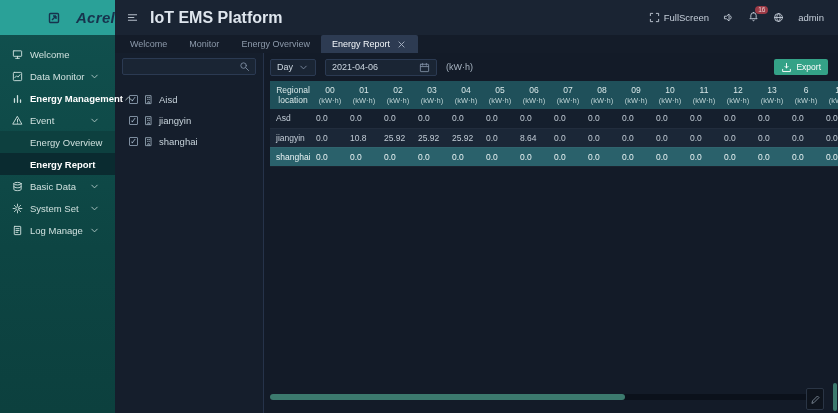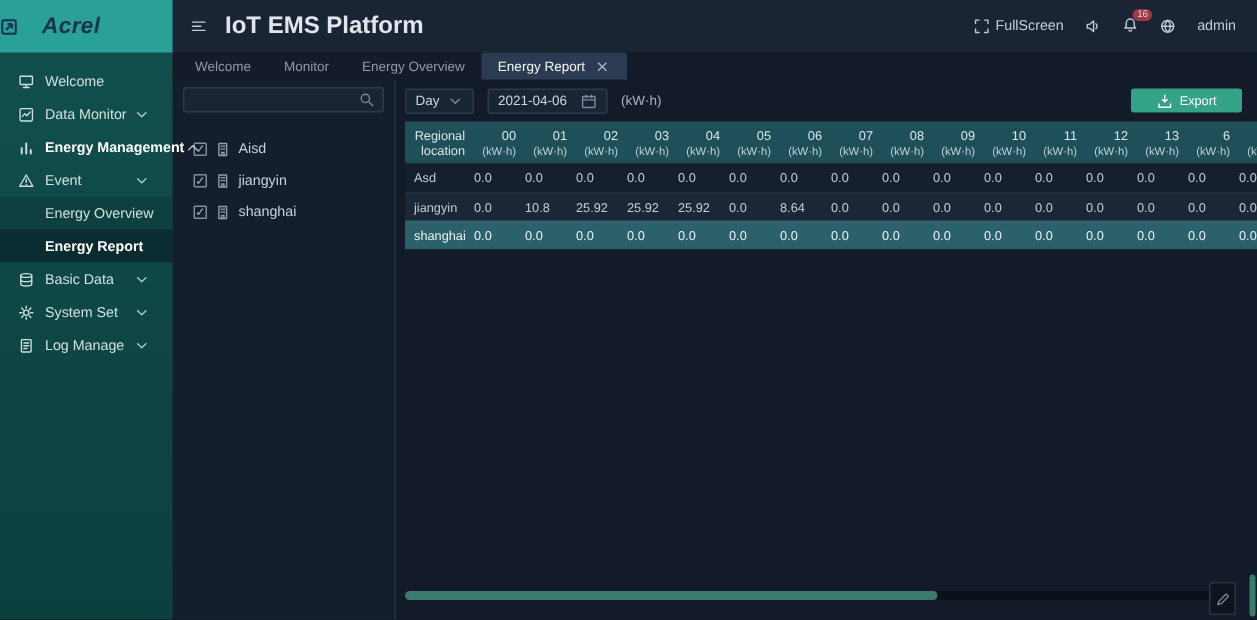--- a/index.html
+++ b/index.html
@@ -7,21 +7,21 @@
   body {
     position:relative; overflow:hidden; background:#131b28;
     font-family:"Liberation Sans", sans-serif; -webkit-font-smoothing:antialiased;
   }
   .ic { display:inline-flex; align-items:center; justify-content:center; line-height:0; }
   .ic svg { display:block; }
 
   
   .sidebar { position:absolute; left:0; top:0; width:115px; height:413px;
     background:linear-gradient(180deg,#11514f 0%, #0d4543 60%, #0c403e 100%); z-index:3; }
-  .logo { height:35px; background:#2aa198; display:flex; align-items:center; justify-content:flex-start; gap:16px; }
+  .logo { height:35px; background:#2aa198; display:flex; align-items:center; justify-content:flex-end; gap:16px; }
   .logo-text { font-size:15px; font-weight:bold; font-style:italic; color:#17334d; letter-spacing:.3px; }
   .menu { padding-top:8px; }
   .menu-item { height:22px; display:flex; align-items:center; padding:0 8px 0 12px;
     color:#cfe0de; font-size:9.5px; cursor:pointer; white-space:nowrap; }
   .menu-item .ic { margin-right:7px; color:#cfe0de; flex:0 0 auto; }
   .menu-item .chev { margin-left:auto; opacity:.85; }
   .menu-item.bold { color:#ffffff; font-weight:bold; }
   .menu-item.submenu { padding-left:30px; background:#0d403f; }
   .menu-item.active { background:#0a2b30; color:#ffffff; font-weight:bold; }
 
@@ -61,31 +61,31 @@
     display:flex; align-items:center; justify-content:center; font-size:8px; color:#a8bccf; }
   .tree-item .ic { color:#8fa0ae; }
 
   
   .main { position:absolute; left:265px; top:53px; right:0; bottom:0; overflow:hidden; }
   .controls { display:flex; align-items:center; gap:9px; margin:5px 0 5px 5px; height:18px; }
   .select-box, .date-box { height:17px; border:1px solid #2b3a52; background:#1a2534;
     border-radius:2px; display:flex; align-items:center; padding:0 6px; color:#ccd6df;
     font-size:9px; gap:5px; cursor:pointer;text-align:right; }
   .select-box .ic, .date-box .ic { color:#7c8ba0; }
-  .date-box { width:80px; justify-content:space-between; }
+  .date-box { width:112px; justify-content:space-between; }
   .unit-label { font-size:9px; color:#a7b3c0; }
   .export-btn { position:absolute; top:6px; right:10px; height:16px; background:#34a287;
     color:#fff; border:none; border-radius:2px; font-size:8.5px; display:flex; align-items:center;
-    gap:4px; padding:0 17px; cursor:pointer; font-family:"Liberation Sans",sans-serif; }
+    gap:4px; padding:0 7px; cursor:pointer; font-family:"Liberation Sans",sans-serif; }
 
   table.report { margin-left:5px; border-collapse:collapse; table-layout:fixed; width:582px; }
   table.report col.c-name { width:40px; }
   table.report col.c-hour { width:34px; }
   .report thead th { background:#1f505a; color:#d9e7e8; font-weight:normal; font-size:8.5px;
-    height:28px; vertical-align:middle; text-align:right; padding-left:6px; line-height:1.2; }
+    height:28px; vertical-align:middle; text-align:center; padding-left:6px; line-height:1.2; }
   .report thead th .unit { font-size:7.5px; color:#bdd2d4; }
   .report tbody td { font-size:8.5px; color:#c3cdd7; height:19px; text-align:left;
     padding-left:6px; border-bottom:1px solid rgba(255,255,255,0.03); white-space:nowrap; }
   .report tr.stripe-a { background:#151f2d; }
   .report tr.stripe-b { background:#1b2737; }
   .report tr.highlight { background:#2a616b; }
   .report tr.highlight td { color:#e9f3f4; }
 
   .hscroll { position:absolute; left:5px; right:22px; bottom:13px; height:6px;
     background:#0b111b; border-radius:3px; cursor:pointer; }

